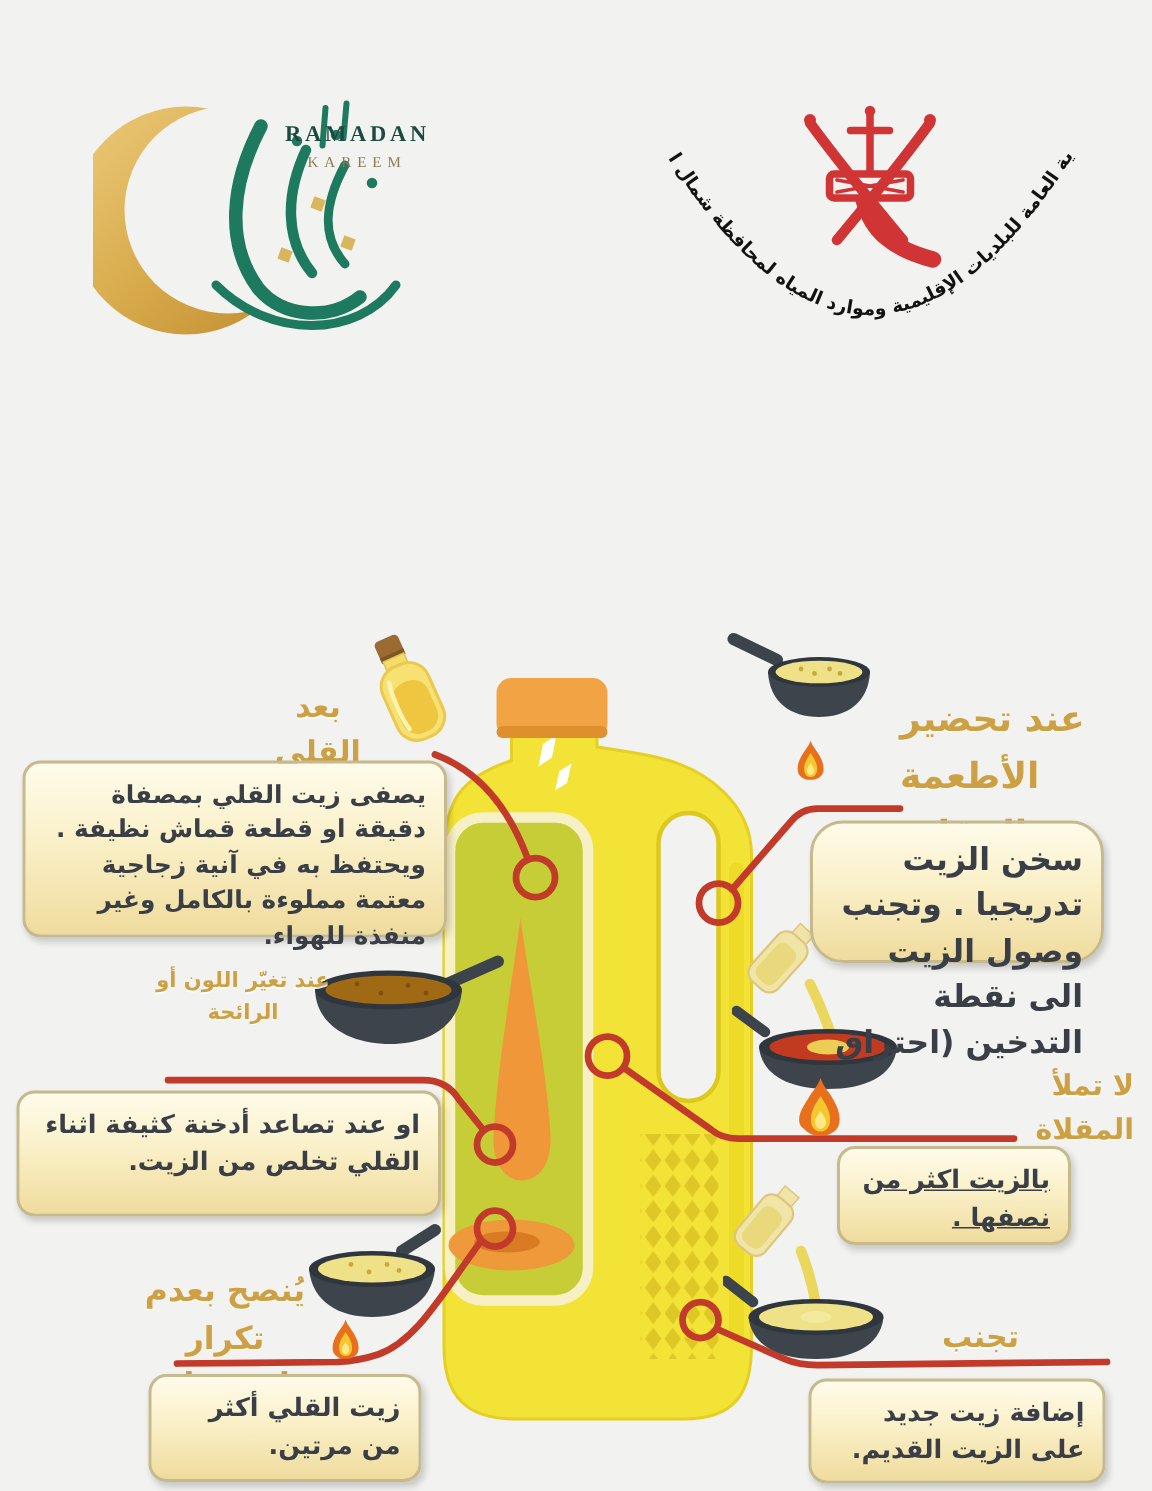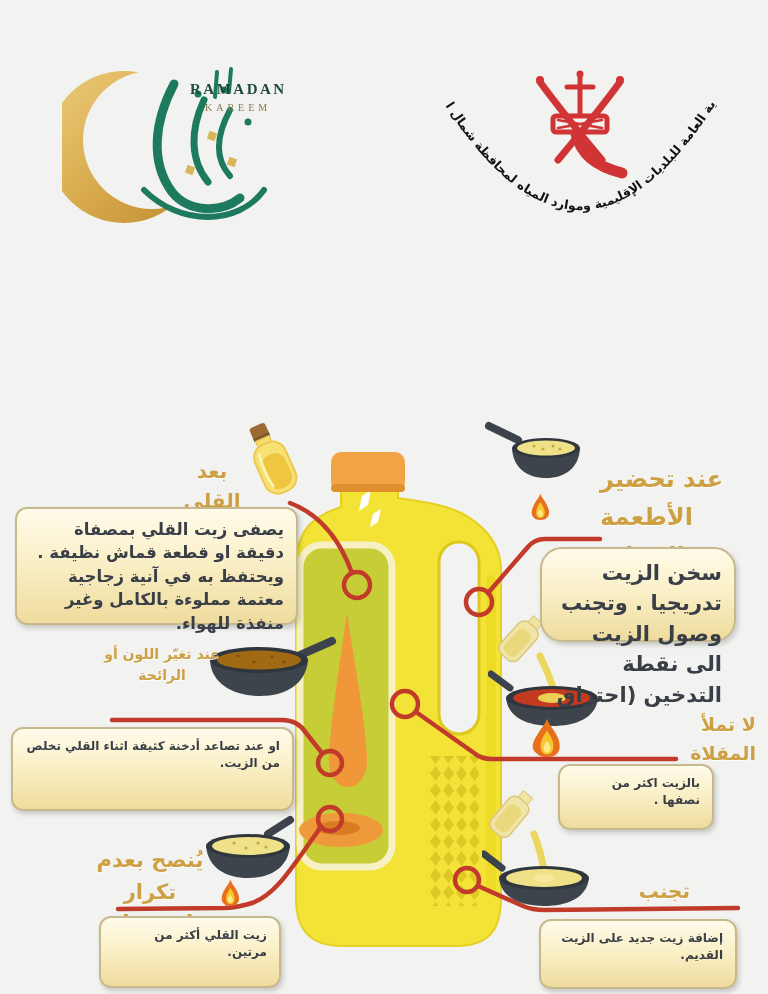--- a/index.html
+++ b/index.html
@@ -20,39 +20,39 @@
     direction:rtl;color:#1d3a5d;font-weight:bold;font-size:56px;line-height:1;
     text-shadow:0 1px 1px rgba(255,255,255,.35);
   }
   
   .note{
     position:absolute;box-sizing:border-box;
     background:linear-gradient(180deg,#fefbea 0%,#faf0c8 45%,#efdb9d 100%);
     border:2px solid #c6b98e;border-radius:12px;
     box-shadow:2px 3px 5px rgba(0,0,0,.18);
     color:#3a3f47;font-weight:bold;direction:rtl;text-align:right;
-    padding:9px 12px;line-height:1.45;font-size:12px;
+    padding:9px 12px;line-height:1.45;font-size:17px;
   }
   #note-after{left:15px;top:507px;width:283px;height:118px;font-size:16.5px;line-height:1.42;}
   #note-smoke{left:11px;top:727px;width:283px;height:84px;}
   #note-twice{left:99px;top:916px;width:182px;height:72px;padding-left:17px;}
   #note-heat{left:540px;top:547px;width:196px;height:95px;font-size:21px;border-radius:22px;}
-  #note-half{left:558px;top:764px;width:156px;height:66px;}
+  #note-half{left:558px;top:764px;width:156px;height:66px;text-decoration:underline;}
   #note-old{left:539px;top:919px;width:198px;height:70px;}
   
   .goldhead{
     position:absolute;color:#cda043;font-weight:bold;direction:rtl;
     text-shadow:0 1px 0 rgba(255,255,255,.85);line-height:1.5;
   }
   #h-after{left:168px;top:456px;width:88px;font-size:20px;text-align:center;}
   #h-change{left:102px;top:644px;width:120px;font-size:14px;text-align:center;}
   #h-repeat{left:92px;top:845px;width:116px;font-size:21px;text-align:center;}
   #h-prepare{left:600px;top:460px;width:136px;font-size:24px;text-align:left;line-height:1.6;}
   #h-fill{left:636px;top:710px;width:120px;font-size:19px;text-align:right;}
-  #h-avoid{left:628px;top:876px;width:62px;font-size:20px;text-align:right;}
+  #h-avoid{left:628px;top:876px;width:62px;font-size:20px;text-align:left;}
   svg{display:block;}
 </style>
 </head>
 <body>
 
 <div class="stage">
 
   <svg class="abs" style="left:62px;top:42px" width="240" height="195" viewBox="0 0 240 195">
     <defs>
       <linearGradient id="goldGrad" x1="0" y1="0" x2="1" y2="1">

